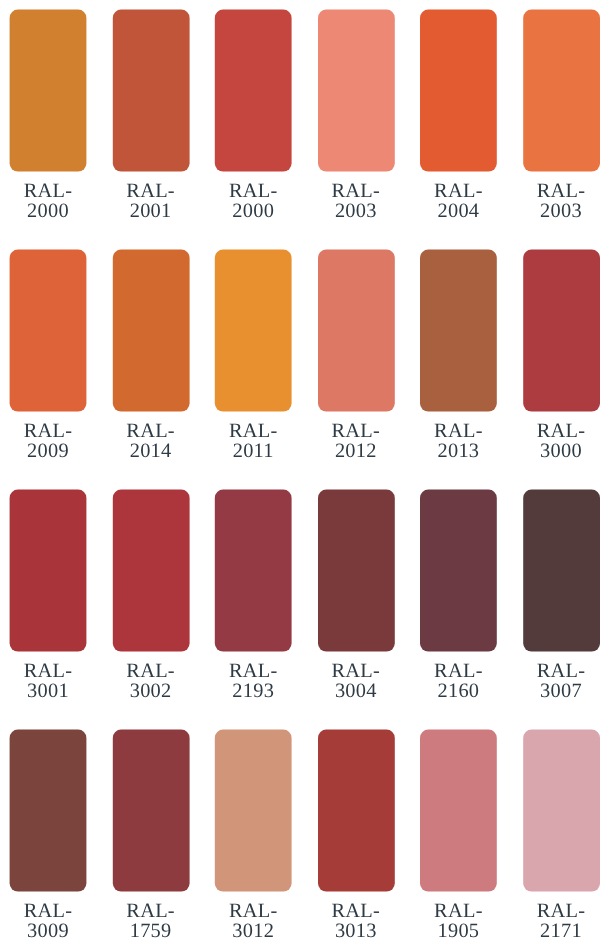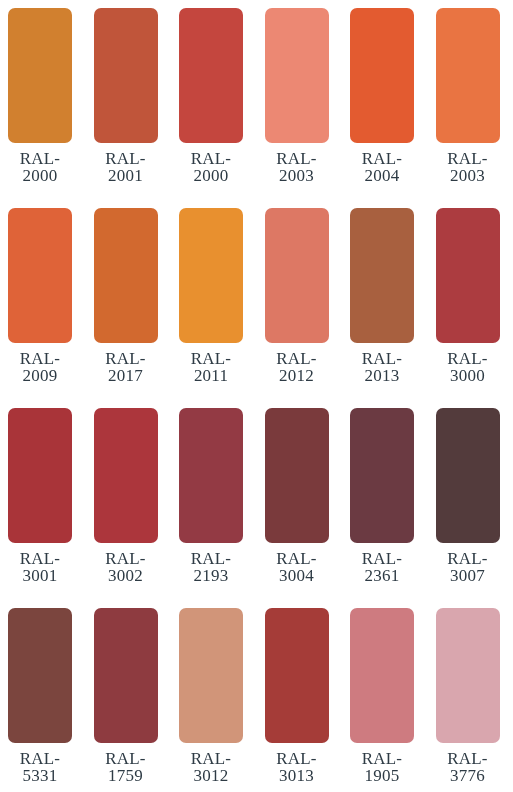--- a/index.html
+++ b/index.html
@@ -107,21 +107,21 @@
       <div class="swatch-chip" style="border-radius: 7px; background-color: rgb(223, 99, 56);"></div>
       <div class="swatch-label" style="color: rgb(46, 59, 69);">
         <span class="label-line">RAL-</span>
         <span class="label-line">2009</span>
       </div>
     </div>
     <div class="swatch-cell">
       <div class="swatch-chip" style="border-radius: 7px; background-color: rgb(210, 105, 47);"></div>
       <div class="swatch-label" style="color: rgb(46, 59, 69);">
         <span class="label-line">RAL-</span>
-        <span class="label-line">2017</span>
+        <span class="label-line">2014</span>
       </div>
     </div>
     <div class="swatch-cell">
       <div class="swatch-chip" style="border-radius: 7px; background-color: rgb(232, 144, 47);"></div>
       <div class="swatch-label" style="color: rgb(46, 59, 69);">
         <span class="label-line">RAL-</span>
         <span class="label-line">2011</span>
       </div>
     </div>
     <div class="swatch-cell">
@@ -170,35 +170,35 @@
       <div class="swatch-chip" style="border-radius: 7px; background-color: rgb(122, 58, 60);"></div>
       <div class="swatch-label" style="color: rgb(46, 59, 69);">
         <span class="label-line">RAL-</span>
         <span class="label-line">3004</span>
       </div>
     </div>
     <div class="swatch-cell">
       <div class="swatch-chip" style="border-radius: 7px; background-color: rgb(107, 58, 66);"></div>
       <div class="swatch-label" style="color: rgb(46, 59, 69);">
         <span class="label-line">RAL-</span>
-        <span class="label-line">2361</span>
+        <span class="label-line">2160</span>
       </div>
     </div>
     <div class="swatch-cell">
       <div class="swatch-chip" style="border-radius: 7px; background-color: rgb(83, 59, 60);"></div>
       <div class="swatch-label" style="color: rgb(46, 59, 69);">
         <span class="label-line">RAL-</span>
         <span class="label-line">3007</span>
       </div>
     </div>
     <div class="swatch-cell">
       <div class="swatch-chip" style="border-radius: 7px; background-color: rgb(123, 69, 62);"></div>
       <div class="swatch-label" style="color: rgb(46, 59, 69);">
         <span class="label-line">RAL-</span>
-        <span class="label-line">5331</span>
+        <span class="label-line">3009</span>
       </div>
     </div>
     <div class="swatch-cell">
       <div class="swatch-chip" style="border-radius: 7px; background-color: rgb(142, 59, 64);"></div>
       <div class="swatch-label" style="color: rgb(46, 59, 69);">
         <span class="label-line">RAL-</span>
         <span class="label-line">1759</span>
       </div>
     </div>
     <div class="swatch-cell">
@@ -219,16 +219,16 @@
       <div class="swatch-chip" style="border-radius: 7px; background-color: rgb(206, 123, 128);"></div>
       <div class="swatch-label" style="color: rgb(46, 59, 69);">
         <span class="label-line">RAL-</span>
         <span class="label-line">1905</span>
       </div>
     </div>
     <div class="swatch-cell">
       <div class="swatch-chip" style="border-radius: 7px; background-color: rgb(217, 166, 174);"></div>
       <div class="swatch-label" style="color: rgb(46, 59, 69);">
         <span class="label-line">RAL-</span>
-        <span class="label-line">3776</span>
+        <span class="label-line">2171</span>
       </div>
     </div>
   </div>
 
 </body></html>

